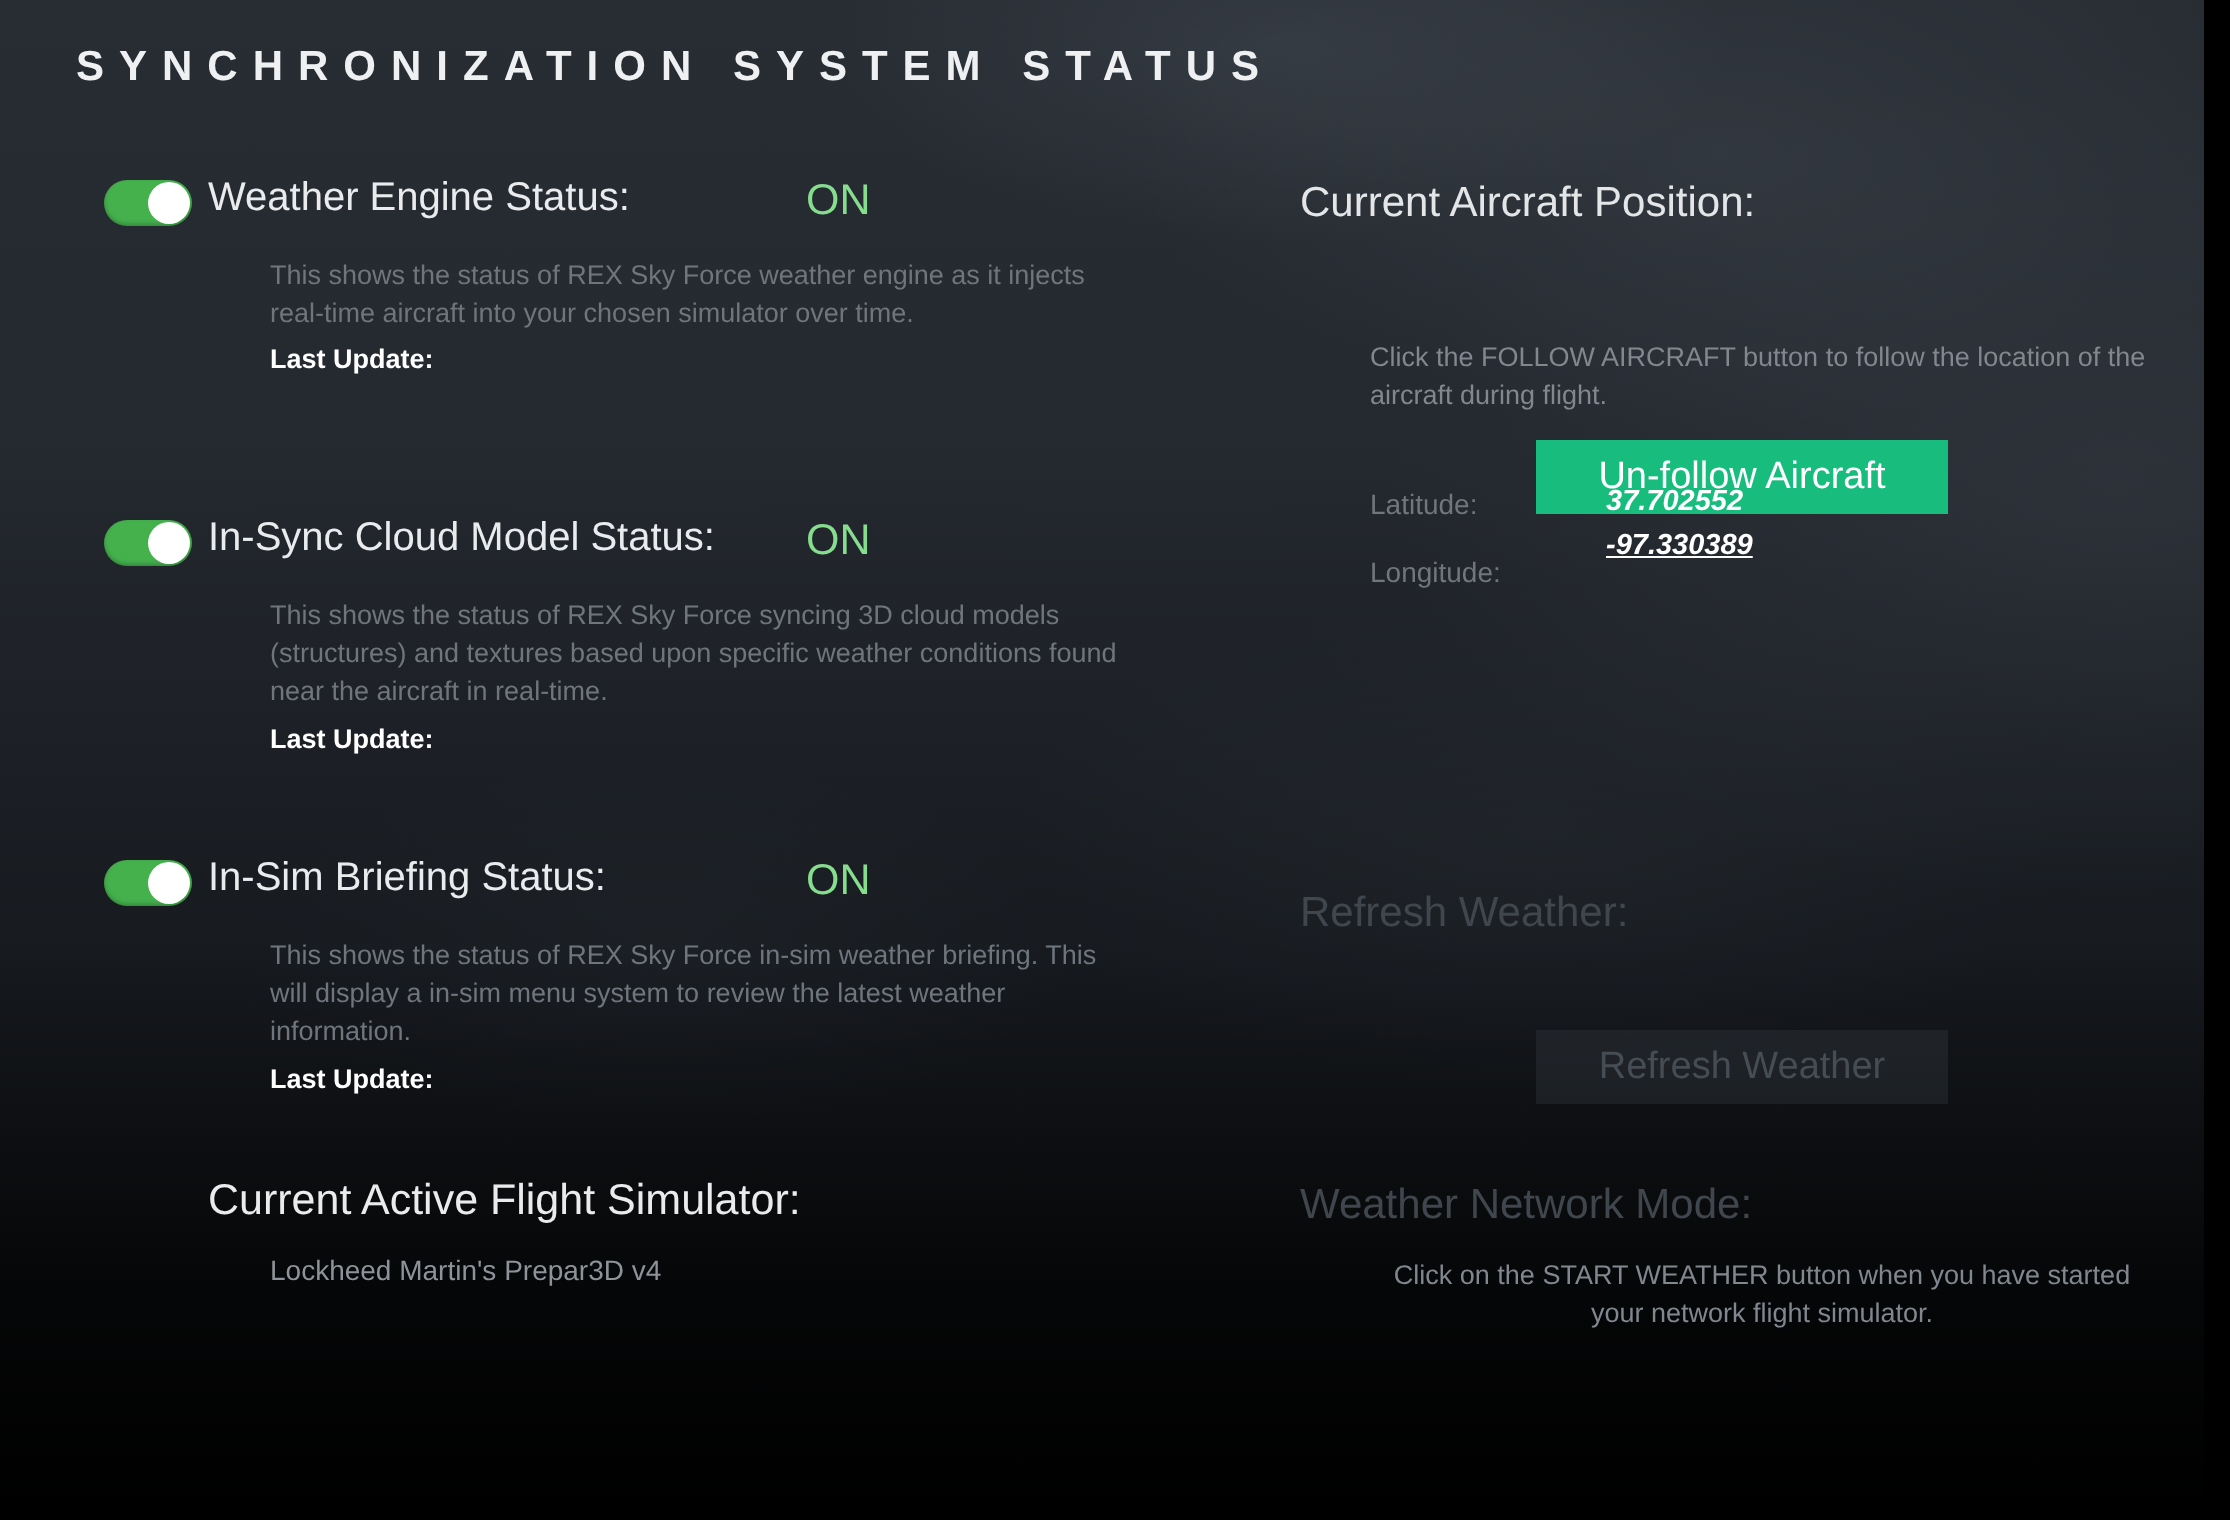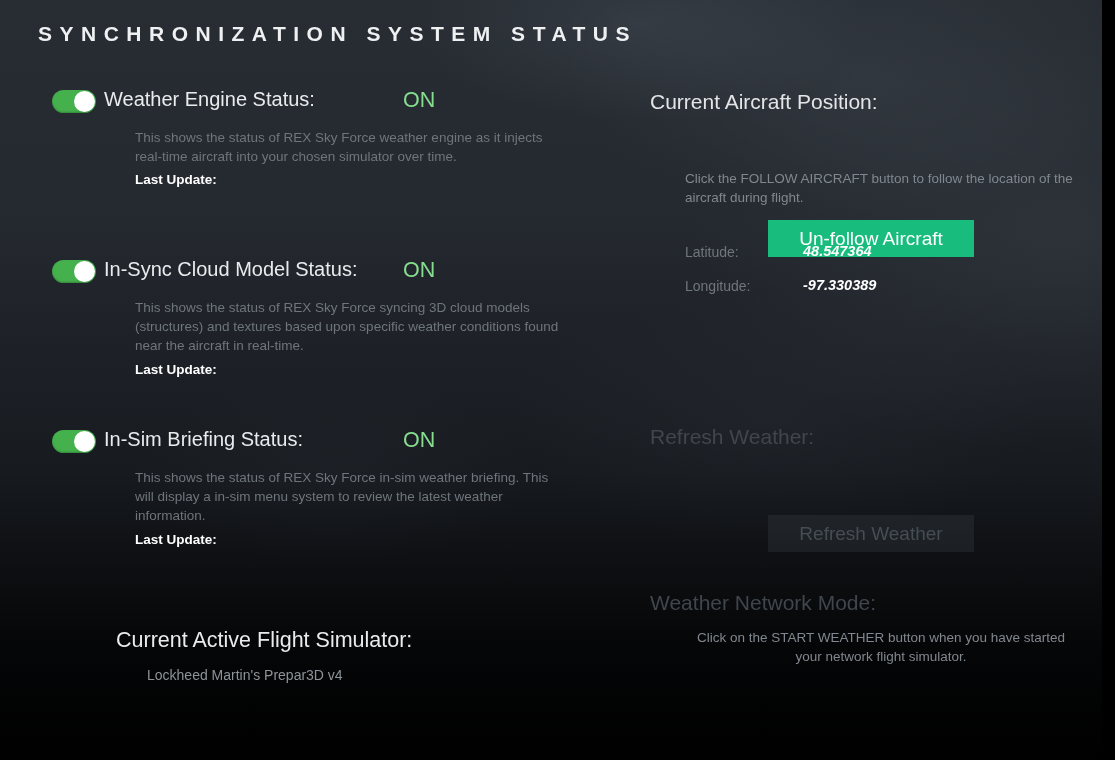--- a/index.html
+++ b/index.html
@@ -75,21 +75,21 @@
   .last-update {
     position: absolute; left: 83px;
     font-size: 13.5px;
     font-weight: bold;
     color: #ffffff;
     white-space: nowrap;
   }
   .lu-short { top: 84px; }
   .lu-tall  { top: 104px; }
 
-  .sim-section { position: absolute; left: 116px; top: 588px; margin-top: 40px; }
+  .sim-section { position: absolute; left: 104px; top: 588px; }
   .sim-heading {
     font-size: 21.5px;
     color: #e9ebed;
     white-space: nowrap;
   }
   .sim-value {
     position: absolute; left: 31px; top: 39px;
     font-size: 14px;
     color: #8d9399;
     white-space: nowrap;
@@ -177,23 +177,23 @@
   <div class="sim-section">
     <div class="sim-heading">Current Active Flight Simulator:</div>
     <div class="sim-value">Lockheed Martin's Prepar3D v4</div>
   </div>
 
   <div class="right-heading rh-active" style="top:90px;">Current Aircraft Position:</div>
   <div class="right-desc" style="top:140px;margin-top:29px;">Click the FOLLOW AIRCRAFT button to follow the location of the aircraft during flight.</div>
   <button class="action-button btn-green" style="top:176px;">Un-follow Aircraft</button>
 
   <div class="coord-label" style="top:244px;">Latitude:</div>
-  <div class="coord-value" style="top:243px;">48.547364</div>
+  <div class="coord-value" style="top:243px;">37.702552</div>
   <div class="coord-label" style="top:278px;text-align:right;">Longitude:</div>
-  <div class="coord-value" style="top:277px;">-97.330389</div>
+  <div class="coord-value" style="top:265px;text-decoration:underline;">-97.330389</div>
 
-  <div class="right-heading rh-dim" style="top:425px;">Refresh Weather:</div>
+  <div class="right-heading rh-dim" style="top:445px;">Refresh Weather:</div>
   <button class="action-button btn-disabled" style="top:515px;">Refresh Weather</button>
 
   <div class="right-heading rh-dim" style="top:591px;text-align:right;">Weather Network Mode:</div>
   <div class="right-desc" style="top:628px;text-align:center;">Click on the START WEATHER button when you have started your network flight simulator.</div>
 
 </div>
 
 </body></html>

